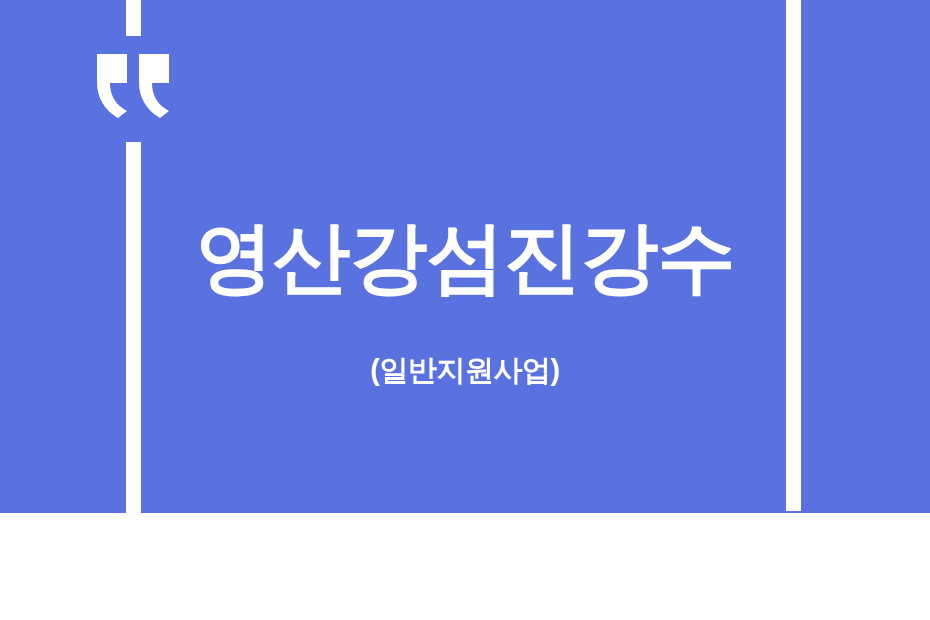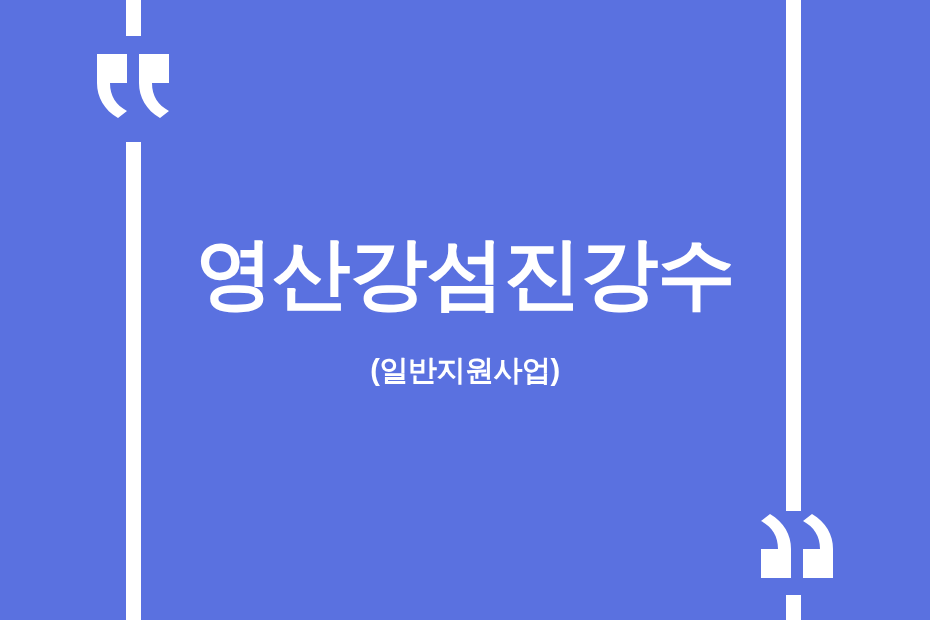--- a/index.html
+++ b/index.html
@@ -11,21 +11,21 @@
   body {
     width: 930px;
     height: 620px;
     overflow: hidden;
     font-family: "Liberation Sans", "DejaVu Sans", sans-serif;
   }
 
   #poster {
     position: relative;
     width: 930px;
-    height: 620px;
+    height: 513px;
     background: #5a71e0;
     overflow: hidden;
   }
 
   
   .rule {
     position: absolute;
     width: 15px;
     background: #ffffff;
   }
@@ -84,21 +84,21 @@
 
   .title-line {
     display: block;
   }
 
   .subtitle {
     color: #ffffff;
     font-size: 29px;
     font-weight: 700;
     letter-spacing: -0.5px;
-    margin: 0;
+    margin: 16px;
     padding-top: 34px;
     white-space: nowrap;
   }
 </style>
 </head>
 <body>
 
 <div id="poster">
 
   <div class="rule rule-left rule-left-top"></div>

